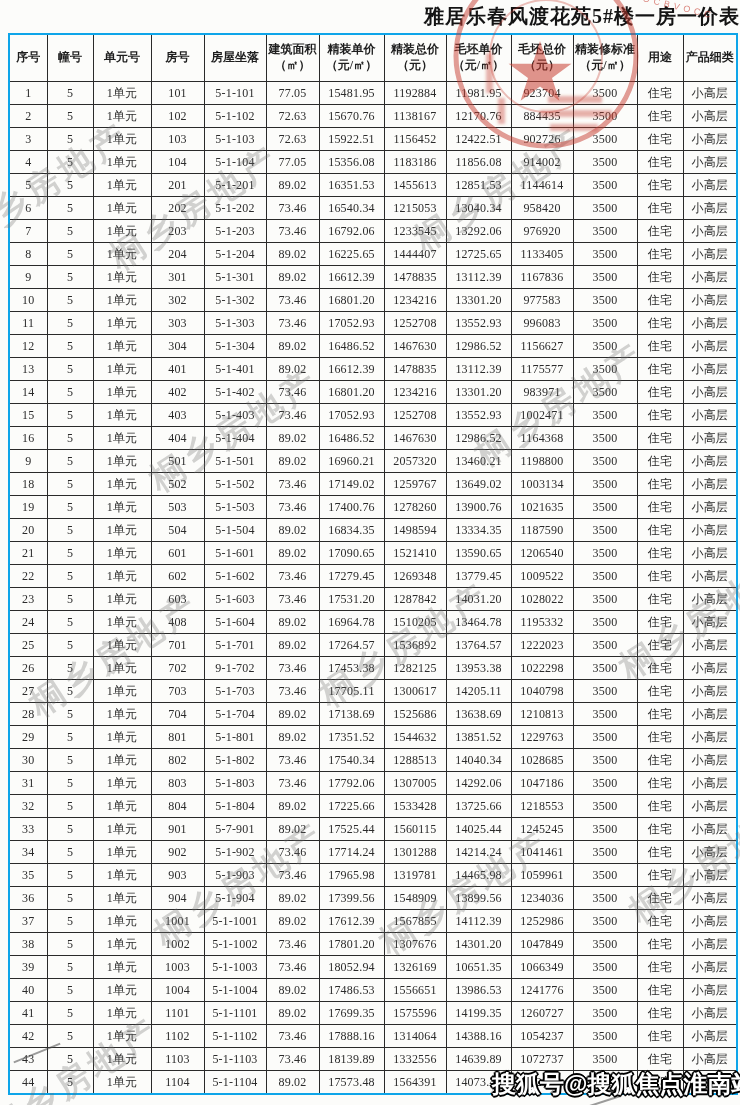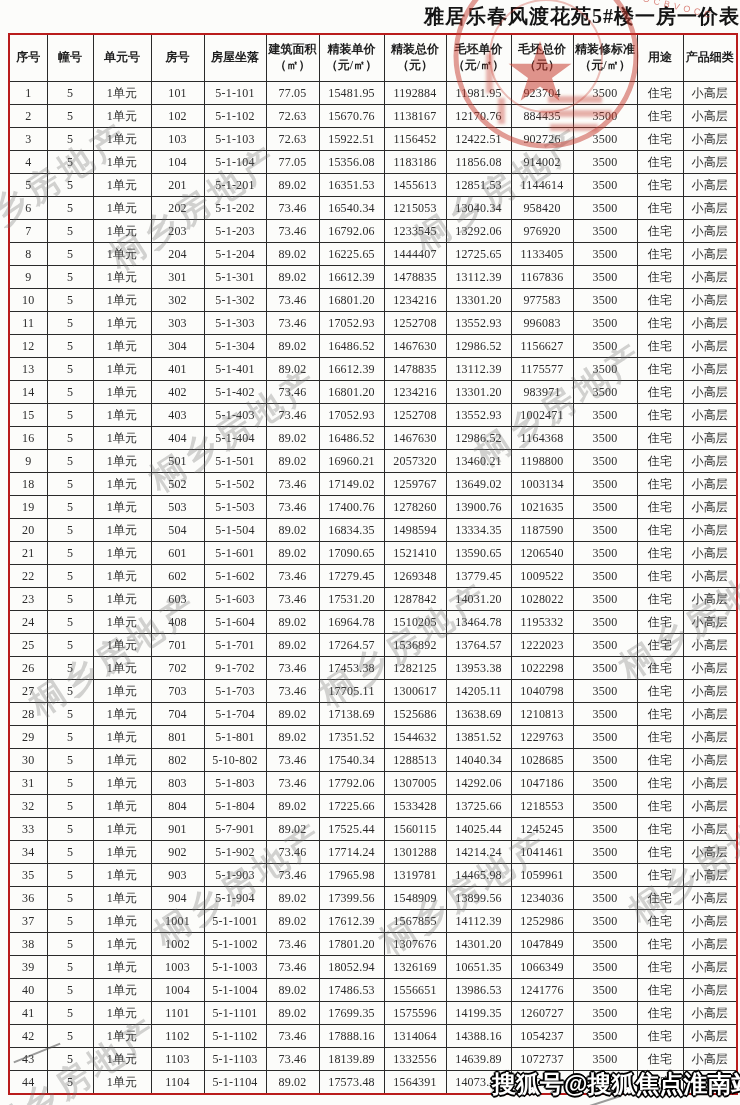--- a/index.html
+++ b/index.html
@@ -8,21 +8,21 @@
         font-family:"Liberation Serif","DejaVu Serif",serif;color:#262626;overflow:hidden;}
   .title{position:absolute;left:0;top:3px;width:740px;text-align:right;
          font-size:20px;font-weight:bold;letter-spacing:1px;color:#141414;}
   table.price{position:absolute;left:8px;top:33px;width:729px;
               border-collapse:collapse;table-layout:fixed;}
   table.price th,table.price td{border:1px solid #2a2a2a;padding:0;
               text-align:center;vertical-align:middle;overflow:hidden;}
   table.price th{height:46px;font-size:12px;font-weight:bold;line-height:1.3;
               white-space:pre-line;color:#1e1e1e;}
   table.price td{height:22px;font-size:12px;letter-spacing:.2px;color:#2b2b2b;}
-  table.price{border:2px solid #b91c1c;}
+  table.price{border:2px solid #0ea5e9;}
   
   .wm{position:absolute;transform:translate(-50%,-50%) rotate(-33deg);
       font-size:34px;font-weight:600;letter-spacing:5px;white-space:nowrap;
       color:rgba(110,110,110,0.30);pointer-events:none;z-index:5;}
   
   .seal{position:absolute;left:448px;top:-42px;width:196px;height:196px;
         pointer-events:none;z-index:6;}
   .seal-serial{position:absolute;left:642px;top:2px;transform:rotate(14deg);
         font-family:"Liberation Sans",sans-serif;font-size:9px;letter-spacing:4px;
         color:rgba(198,60,48,0.6);z-index:6;pointer-events:none;}
@@ -516,21 +516,21 @@
           <td>1229763</td>
           <td>3500</td>
           <td>住宅</td>
           <td>小高层</td>
         </tr>
         <tr>
           <td>30</td>
           <td>5</td>
           <td>1单元</td>
           <td>802</td>
-          <td>5-10-802</td>
+          <td>5-1-802</td>
           <td>73.46</td>
           <td>17540.34</td>
           <td>1288513</td>
           <td>14040.34</td>
           <td>1028685</td>
           <td>3500</td>
           <td>住宅</td>
           <td>小高层</td>
         </tr>
         <tr>

